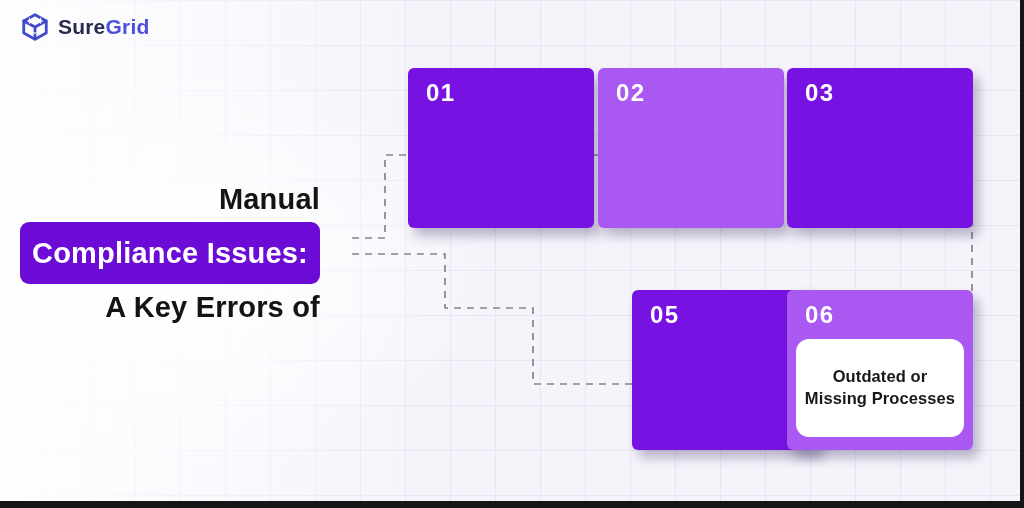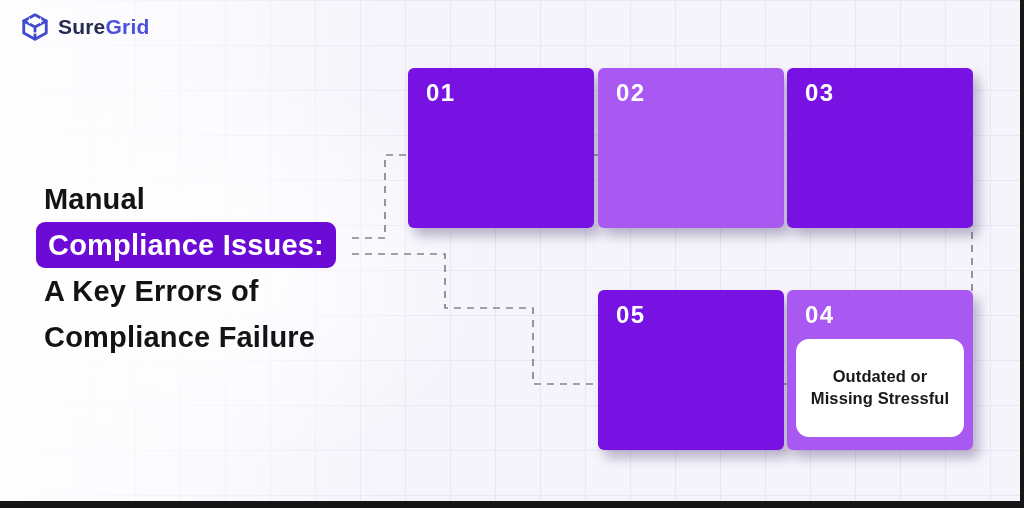--- a/index.html
+++ b/index.html
@@ -25,28 +25,28 @@
   
   .logo { position: absolute; left: 20px; top: 12px; display: flex; align-items: center; gap: 8px; z-index: 4; }
   .logo-text { font-size: 21px; font-weight: 700; color: #242b4e; letter-spacing: 0.2px; }
   .logo-text .grid { color: #4a50dc; }
 
   
   .connectors { position: absolute; left: 0; top: 0; z-index: 1; }
   .connectors path { fill: none; stroke: #85828c; stroke-width: 1.7; stroke-dasharray: 7 6; }
 
   
-  .title { position: absolute; left: 44px; top: 176px; z-index: 3; }
+  .title { position: absolute; left: 28px; top: 176px; z-index: 3; text-align: right; }
   .t-line { font-size: 29px; font-weight: 800; color: #131316; line-height: 46px; letter-spacing: 0.2px; white-space: nowrap; }
   .hl {
     display: inline-block;
     background: #6d0bd6;
     color: #ffffff;
     line-height: 38px;
-    padding: 4px 12px;
+    padding: 12px 12px;
     margin-left: -8px;
     border-radius: 9px;
   }
 
   
   .card {
     position: absolute;
     width: 186px;
     height: 160px;
     border-radius: 6px;
@@ -81,21 +81,21 @@
     font-size: 16.5px;
     font-weight: 700;
     color: #18181b;
     line-height: 1.32;
     letter-spacing: 0.1px;
   }
 
   .pos-c1 { left: 408px; top: 68px; }
   .pos-c2 { left: 598px; top: 68px; }
   .pos-c3 { left: 787px; top: 68px; }
-  .pos-c5 { left: 598px; top: 290px; }
+  .pos-c5 { left: 632px; top: 290px; }
   .pos-c4 { left: 787px; top: 290px; }
 </style>
 </head>
 <body>
 
 <div class="canvas">
 
   <svg class="connectors" width="1024" height="508" viewBox="0 0 1024 508" aria-hidden="true">
     <path d="M352 238 H385 V155 H972 V384"></path>
     <path d="M352 254 H445 V308 H533 V384 H972"></path>
@@ -111,42 +111,41 @@
         <path d="M10 6.2 L10 12.6 M22 6.2 L22 12.6 M10 19.5 L16 22.8 L22 19.5"></path>
       </g>
     </svg>
     <span class="logo-text"><span>Sure</span><span class="grid">Grid</span></span>
   </header>
 
   <div class="title">
     <div class="t-line">Manual</div>
     <div class="t-line"><span class="hl">Compliance Issues:</span></div>
     <div class="t-line">A Key Errors of</div>
-    <div class="t-line">Compliance Failure</div>
   </div>
 
   <div class="card dark pos-c1">
     <div class="num">01</div>
   </div>
 
   <div class="card light pos-c2">
     <div class="num">02</div>
   </div>
 
   <div class="card dark pos-c3">
     <div class="num">03</div>
   </div>
 
   <div class="card dark pos-c5">
     <div class="num">05</div>
   </div>
 
   <div class="card light pos-c4">
-    <div class="num">04</div>
+    <div class="num">06</div>
     <div class="inner">
-      <div class="label">Outdated or Missing Stressful</div>
+      <div class="label">Outdated or Missing Processes</div>
     </div>
   </div>
 
   <div class="bar-bottom"></div>
   <div class="bar-right"></div>
 
 </div>
 
 </body></html>

